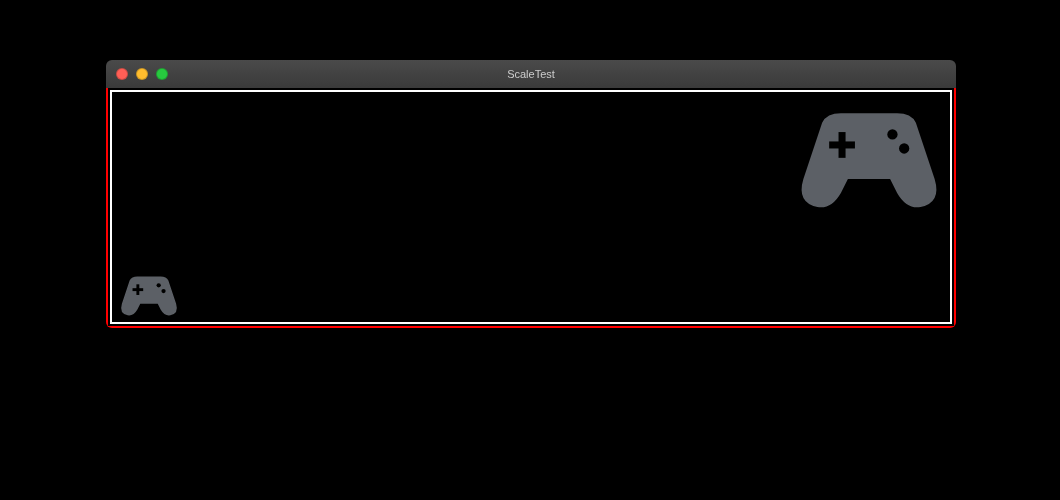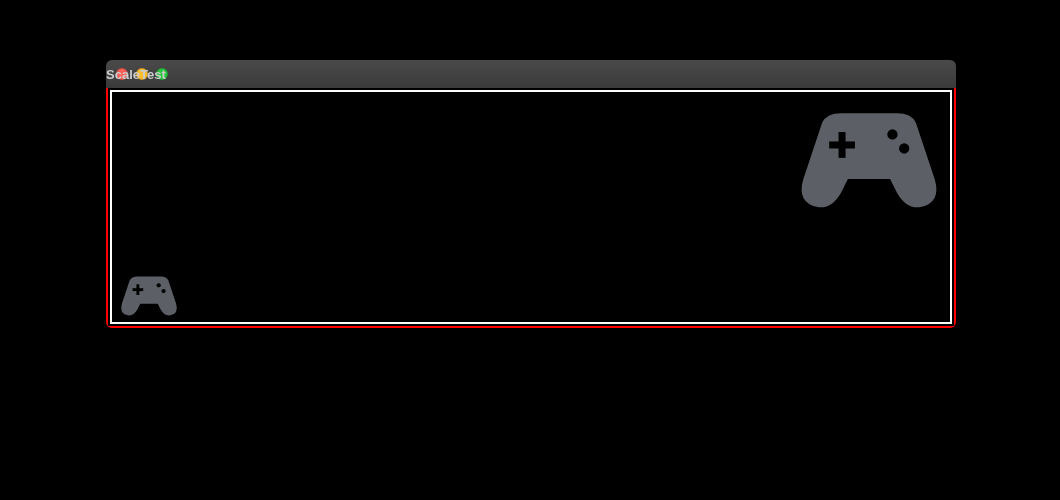--- a/index.html
+++ b/index.html
@@ -35,25 +35,24 @@
       width: 12px;
       height: 12px;
       border-radius: 50%;
     }
     .light.red { background: #ff5f56; border: 0.5px solid rgba(0,0,0,0.2); }
     .light.yellow { background: #ffbd2e; border: 0.5px solid rgba(0,0,0,0.2); }
     .light.green { background: #27c93f; border: 0.5px solid rgba(0,0,0,0.2); }
     .title {
       position: absolute;
       left: 0; right: 0;
-      text-align: left;
+      text-align: center;
       color: #ccc;
-      font-size: 13px;
+      font-size: 11px;
       pointer-events: none;
-      font-weight: bold;
     }
     .content {
       height: 240px;
       background: #000;
       border: 2px solid #ff0000;
       border-top: none;
       position: relative;
     }
     .inner-frame {
       position: absolute;

